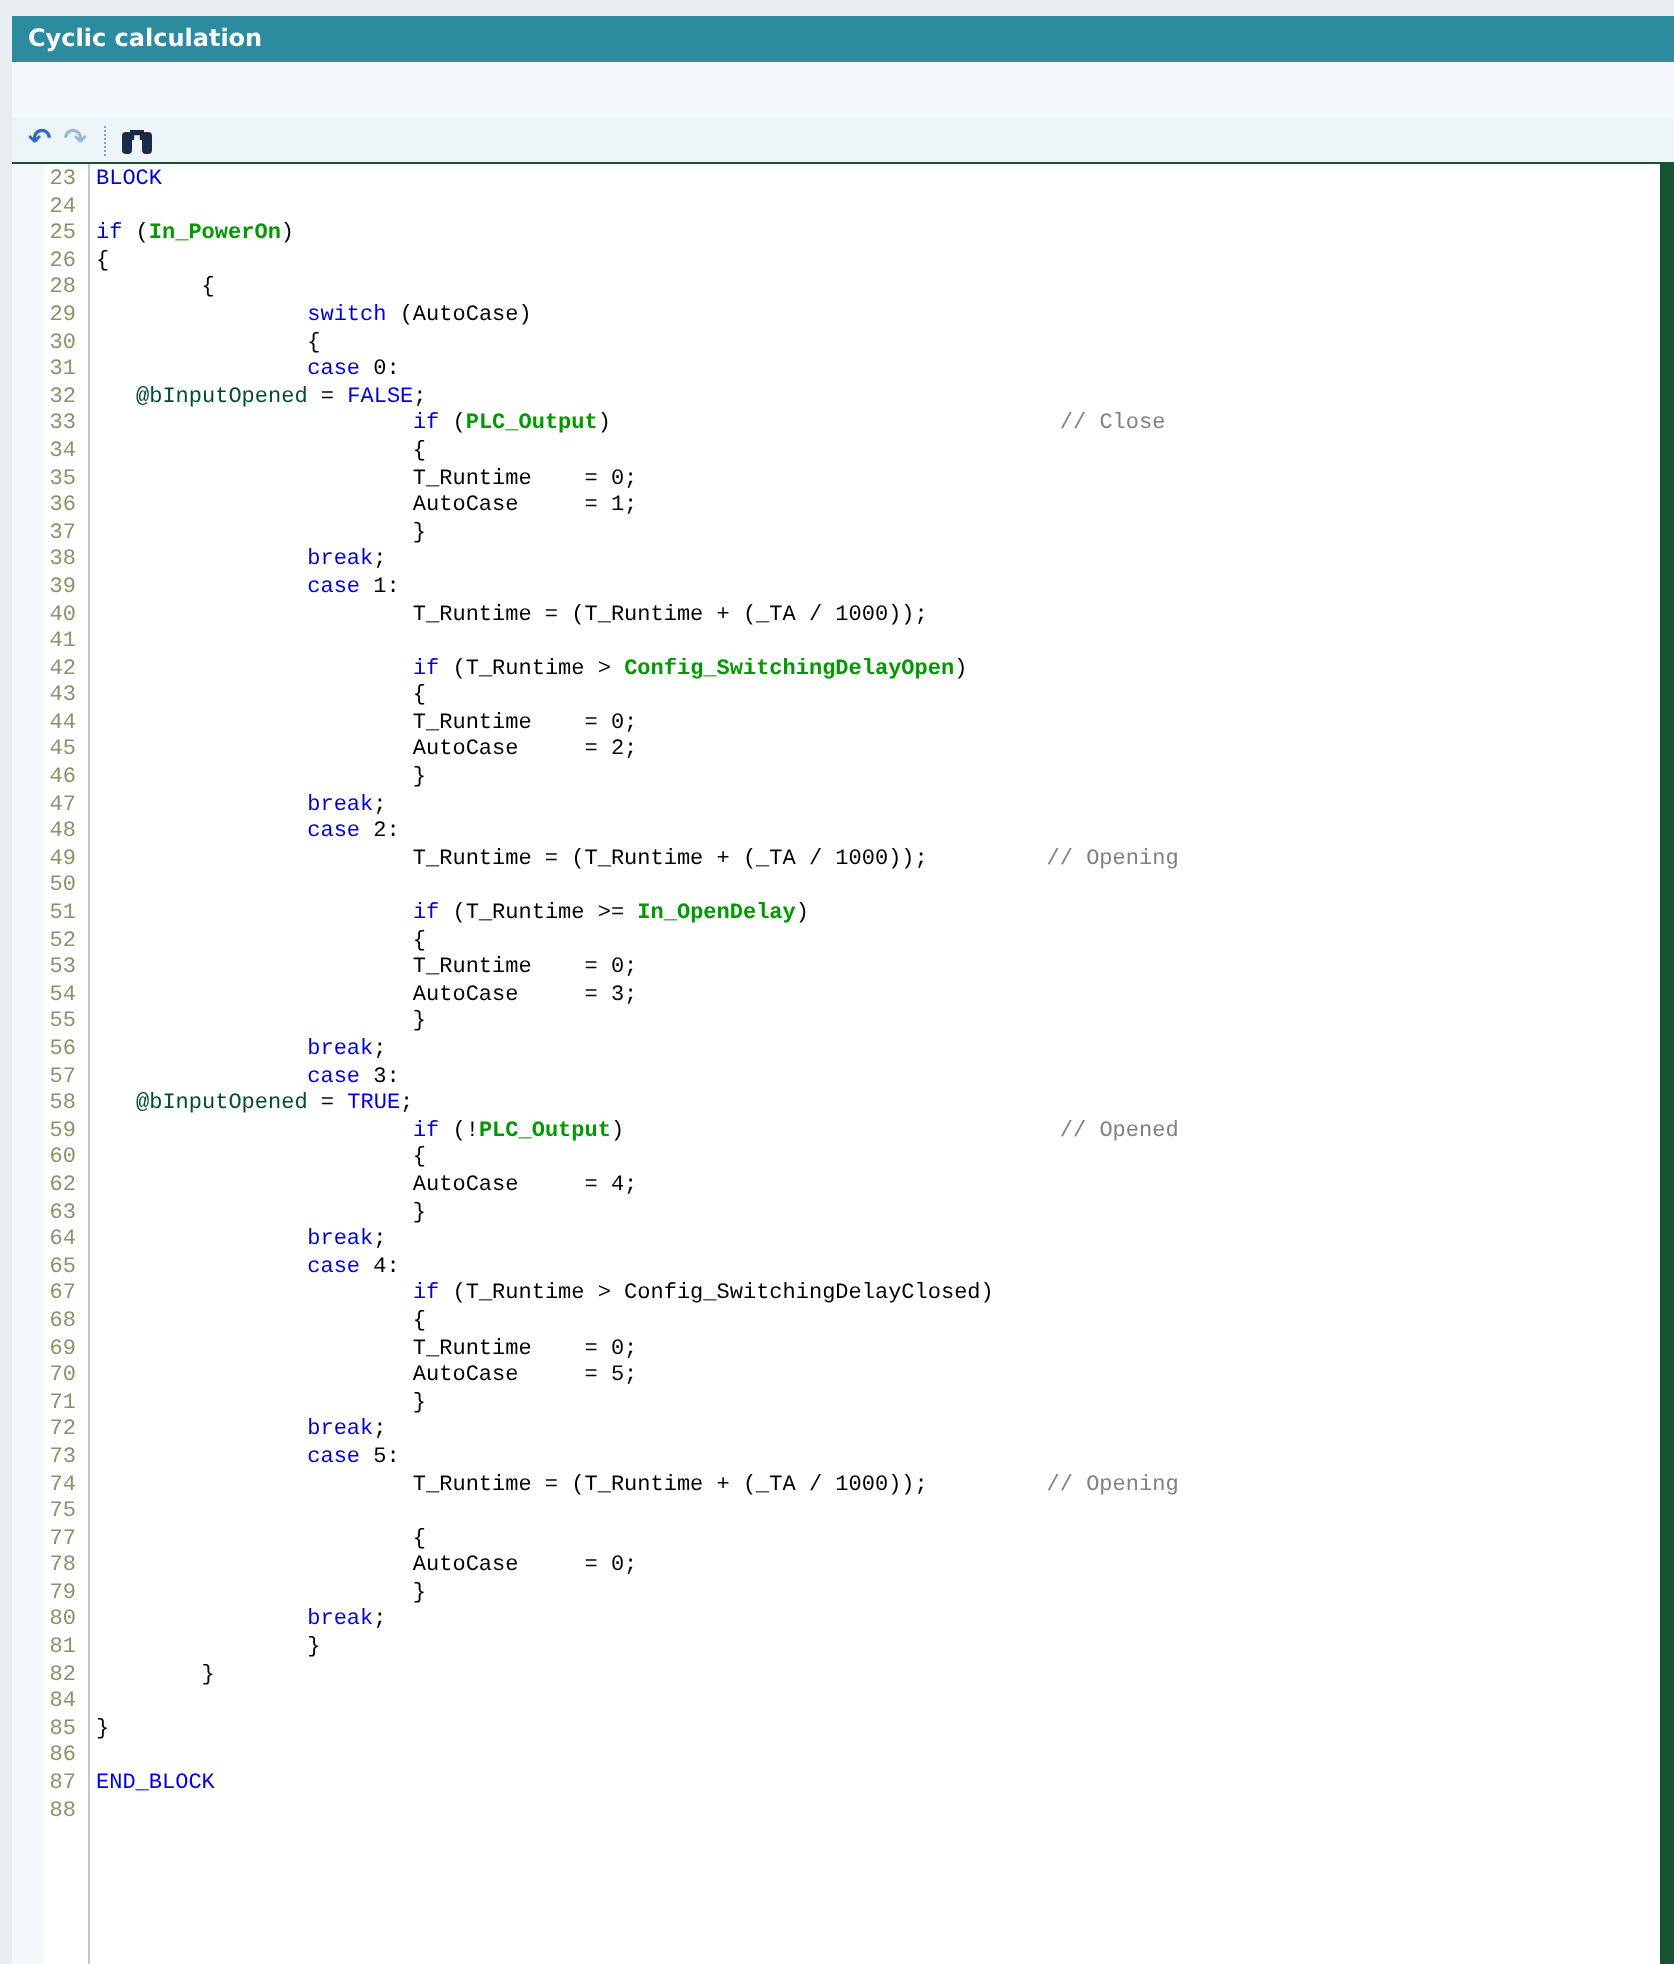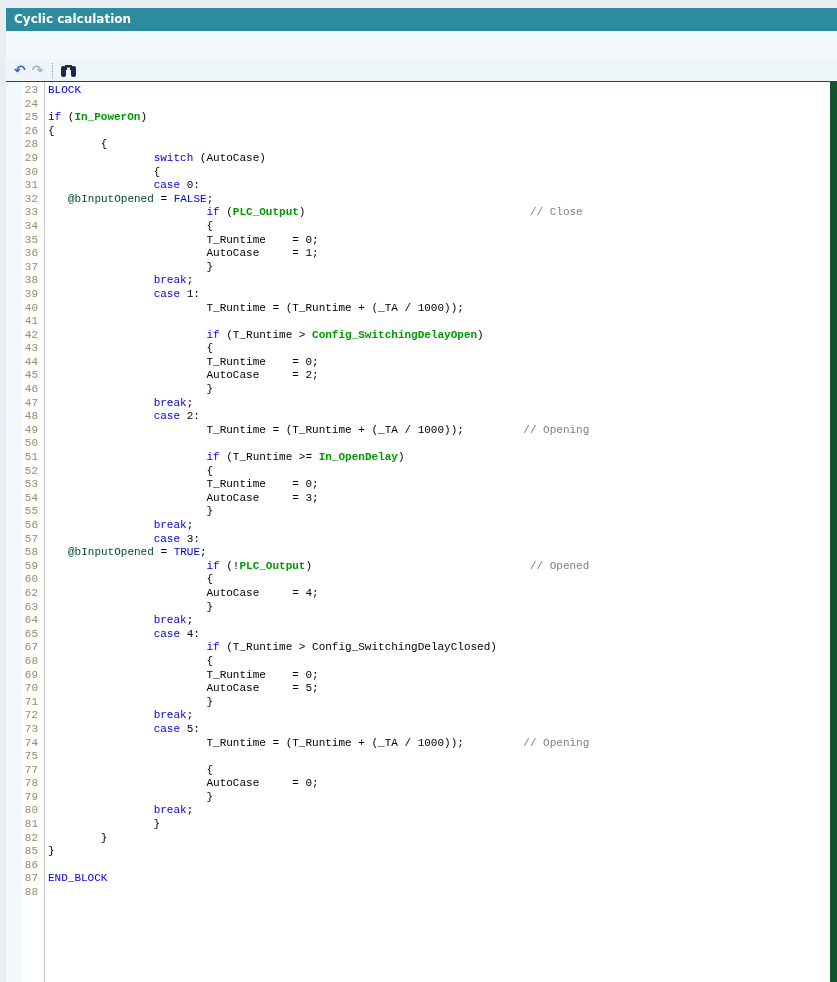--- a/index.html
+++ b/index.html
@@ -117,19 +117,20 @@
         <div class="code-line"><span class="ln">72</span><span class="code"><span class="c-p">                </span><span class="c-b">break</span><span class="c-p">;</span></span></div>
         <div class="code-line"><span class="ln">73</span><span class="code"><span class="c-p">                </span><span class="c-b">case</span><span class="c-p"> 5:</span></span></div>
         <div class="code-line"><span class="ln">74</span><span class="code"><span class="c-p">                        T_Runtime = (T_Runtime + (_TA / 1000));         </span><span class="c-c">// Opening</span></span></div>
         <div class="code-line"><span class="ln">75</span><span class="code"></span></div>
         <div class="code-line"><span class="ln">77</span><span class="code"><span class="c-p">                        {</span></span></div>
         <div class="code-line"><span class="ln">78</span><span class="code"><span class="c-p">                        AutoCase     = 0;</span></span></div>
         <div class="code-line"><span class="ln">79</span><span class="code"><span class="c-p">                        }</span></span></div>
         <div class="code-line"><span class="ln">80</span><span class="code"><span class="c-p">                </span><span class="c-b">break</span><span class="c-p">;</span></span></div>
         <div class="code-line"><span class="ln">81</span><span class="code"><span class="c-p">                }</span></span></div>
         <div class="code-line"><span class="ln">82</span><span class="code"><span class="c-p">        }</span></span></div>
+        <div class="code-line"><span class="ln">84</span><span class="code"></span></div>
         <div class="code-line"><span class="ln">85</span><span class="code"><span class="c-p">}</span></span></div>
         <div class="code-line"><span class="ln">86</span><span class="code"></span></div>
         <div class="code-line"><span class="ln">87</span><span class="code"><span class="c-b">END_BLOCK</span></span></div>
         <div class="code-line"><span class="ln">88</span><span class="code"></span></div>
       </div>
   </div>
 </div>
 
 </body></html>

